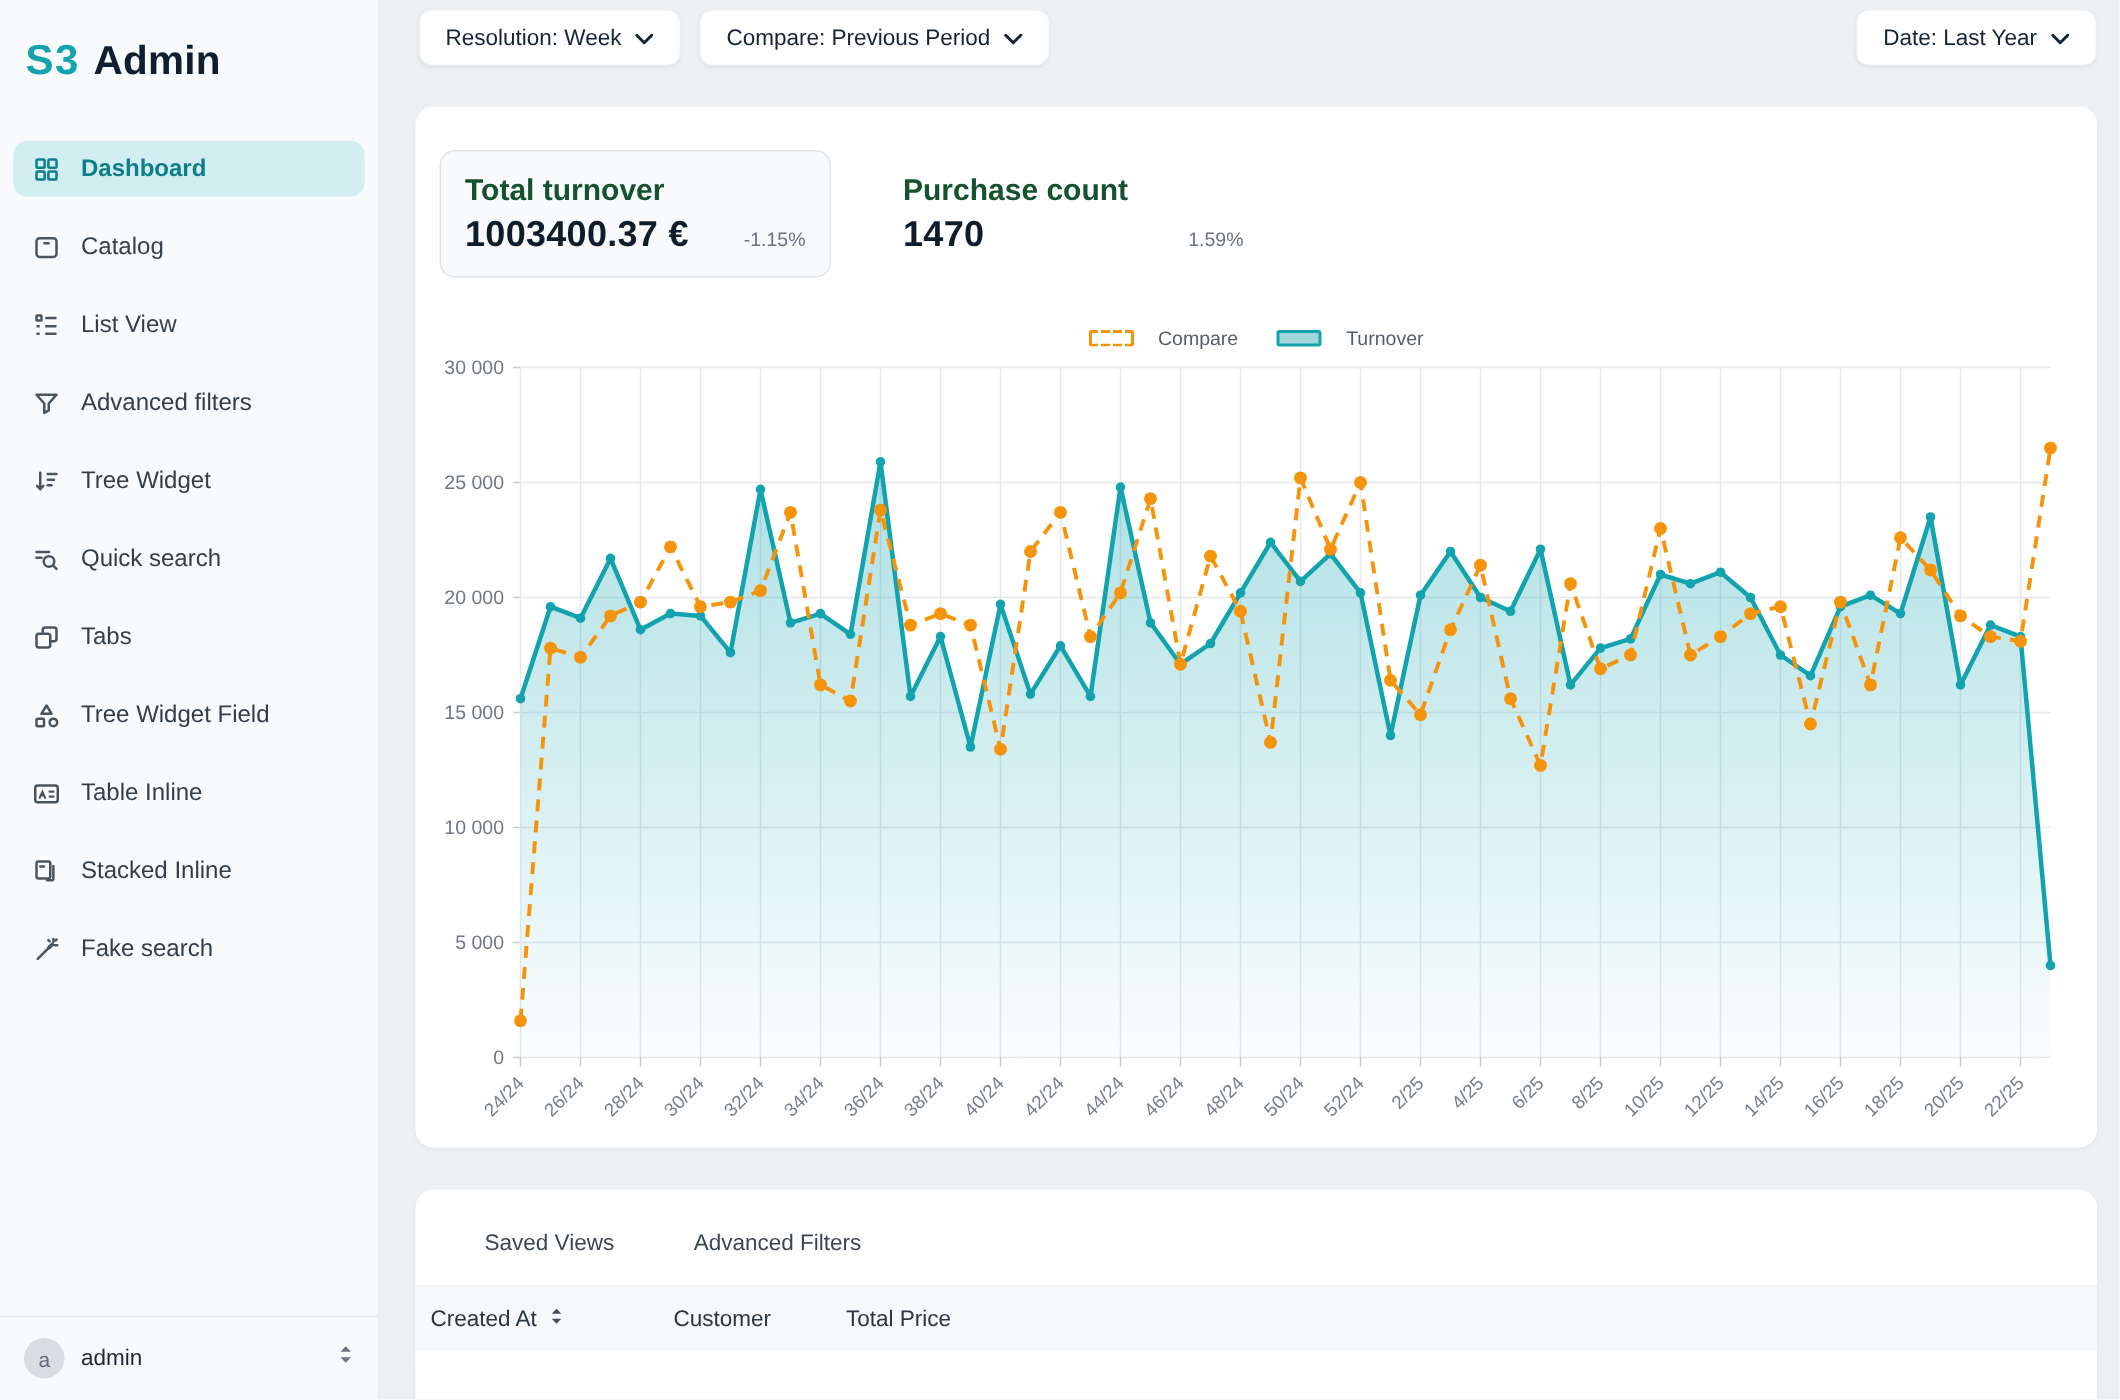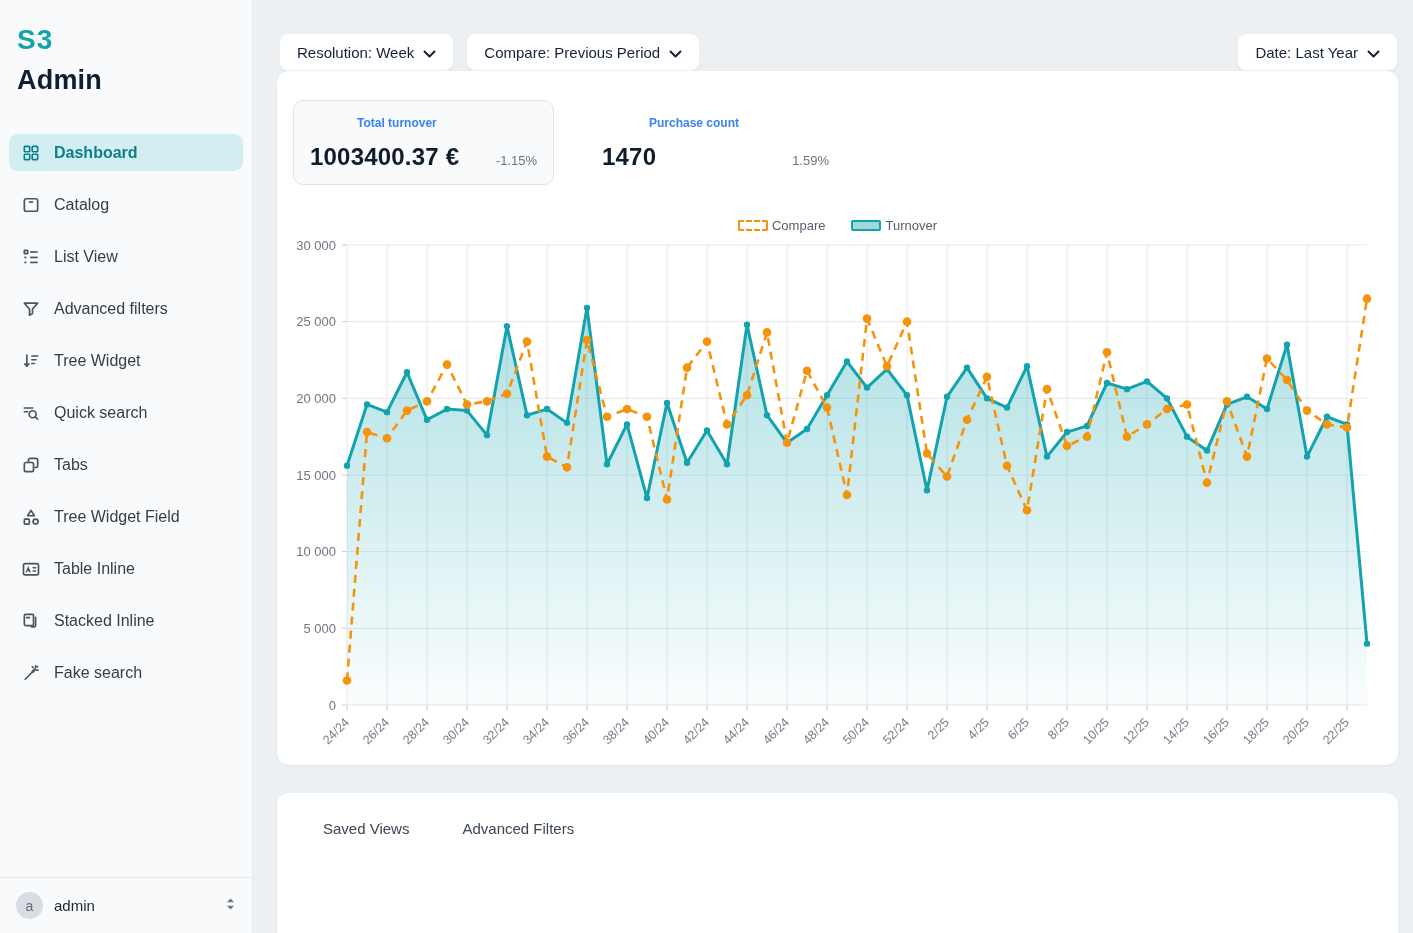--- a/index.html
+++ b/index.html
@@ -11,21 +11,21 @@
     color:#1a2533;
   }
   
   .sidebar {
     width:253px; min-width:253px; height:933px;
     background:#f8fafb;
     border-right:1px solid #e7ebed;
     position:relative;
     padding-top:24px;
   }
-  .logo { display:flex; align-items:baseline; gap:9px; padding:0 17px; margin-bottom:38px;flex-direction:column; }
+  .logo { display:flex; align-items:baseline; gap:9px; padding:0 17px; margin-bottom:38px; }
   .logo-mark { color:#12a3ae; font-size:28px; font-weight:800; letter-spacing:1px; }
   .logo-text { color:#101f30; font-size:27px; font-weight:800; letter-spacing:.2px; }
   .nav { display:flex; flex-direction:column; gap:15px; padding:0 9px; }
   .nav-item {
     display:flex; align-items:center; gap:13px;
     height:37px; padding:0 11px; border-radius:9px;
     color:#333e49; font-size:16px; font-weight:400;
     cursor:pointer; text-decoration:none;
   }
   .nav-item .ni { width:21px; height:21px; display:flex; align-items:center; justify-content:center; }
@@ -40,21 +40,21 @@
   }
   .avatar {
     width:27px; height:27px; border-radius:50%;
     background:#d8dde2; color:#626e79;
     display:flex; align-items:center; justify-content:center;
     font-size:14px;
   }
   .username { font-size:15px; color:#1d2835; flex:1; }
   
   .main { flex:1; display:flex; flex-direction:column; padding:0 15px 0 24px; }
-  .topbar { height:88px; display:flex; align-items:flex-end; justify-content:space-between; padding:6px 0 0 2px; }
+  .topbar { height:88px; display:flex; align-items:flex-start; justify-content:space-between; padding:6px 0 0 2px; }
   .topbar-left { display:flex; gap:12px; }
   .dd-btn {
     display:flex; align-items:center; gap:9px;
     background:#ffffff; border:1px solid #eceff1; border-radius:9px;
     box-shadow:0 1px 2px rgba(16,30,54,.06);
     height:38px; padding:0 17px;
     font-family:"Liberation Sans", sans-serif;
     font-size:15px; font-weight:500; color:#152238;
     cursor:pointer;
   }
@@ -64,26 +64,26 @@
   }
   .chart-card { height:694px; padding:16px; }
   .kpi-row { display:flex; gap:31px; margin:13px 0 0 0; }
   .kpi {
     width:261px; height:85px; border-radius:10px;
     padding:15px 16px 13px 16px; cursor:pointer;
     border:1px solid transparent;
     display:flex; flex-direction:column; justify-content:space-between;
   }
   .kpi.selected { border:1px solid #dfe3e8; background:#f8fafb; }
-  .kpi-label { font-size:12px; font-weight:600; color:#3b82f6;margin-left:47px; }
+  .kpi-label { font-size:20px; font-weight:600; color:#14532d; }
   .kpi-value-row { display:flex; align-items:baseline; justify-content:space-between; }
   .kpi-value { font-size:24px; font-weight:700; color:#0f1d2b; letter-spacing:.2px; }
   .kpi-delta { font-size:13px; color:#6a7480; }
   .legend { display:flex; justify-content:center; align-items:center; gap:26px; margin-top:32px; height:17px; }
-  .legend-item { display:flex; align-items:center; gap:4px; font-size:13px; color:#555f69; cursor:pointer; }
+  .legend-item { display:flex; align-items:center; gap:16px; font-size:13px; color:#555f69; cursor:pointer; }
   .swatch-compare { width:30px; height:11px; border:2px dashed #f5930b; border-radius:2px; background:transparent; }
   .swatch-turnover { width:30px; height:11px; border:2px solid #12a3ae; border-radius:2px; background:#a3d6db; }
   .chart-wrap { margin-top:2px; }
   
   .bottom-card { margin-top:28px; border-radius:12px 12px 0 0; min-height:140px; }
   .panel-tabs { display:flex; gap:41px; padding:27px 0 20px 34px; }
   .panel-tab { font-size:15px; font-weight:500; color:#3c4652; cursor:pointer;margin-left:12px; }
   .table-header {
     display:flex; align-items:center; height:44px;
     background:#f6f8f9; border-top:1px solid #eef1f3;
@@ -505,15 +505,26 @@
           <circle cx="1074" cy="62.666666666666686" r="4.3" fill="#f5930b"></circle>
         </svg>
     </div>
   </section>
 
   <section class="card bottom-card">
     <div class="panel-tabs">
       <span class="panel-tab">Saved Views</span>
       <span class="panel-tab">Advanced Filters</span>
     </div>
+    <div class="table-header">
+      <span class="th th-created">
+        <span>Created At</span>
+        <span><svg width="10" height="13" viewBox="0 0 11 14">
+              <path d="M2 5.2L5.5 1.5L9 5.2Z" fill="#434e59"></path>
+              <path d="M2 8.8L5.5 12.5L9 8.8Z" fill="#434e59"></path>
+            </svg></span>
+      </span>
+      <span class="th th-customer">Customer</span>
+      <span class="th th-price">Total Price</span>
+    </div>
     <div class="table-row-empty"></div>
   </section>
 </div>
 
 </body></html>

